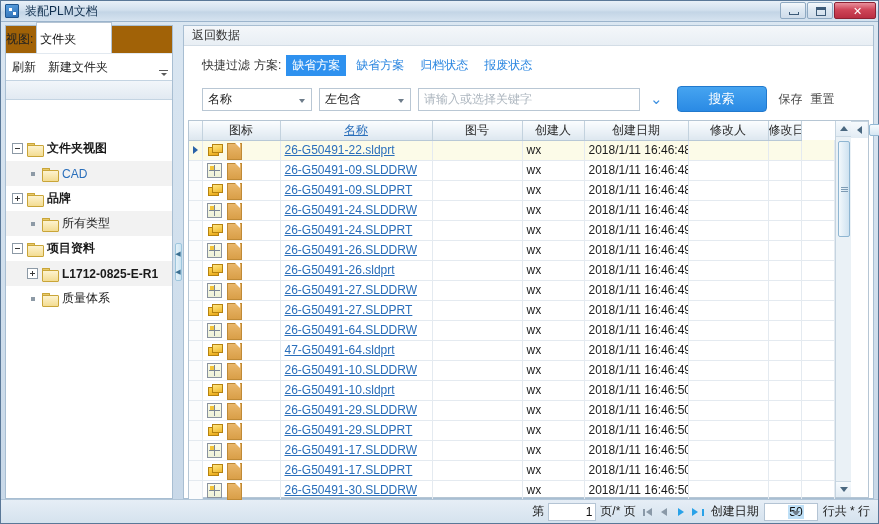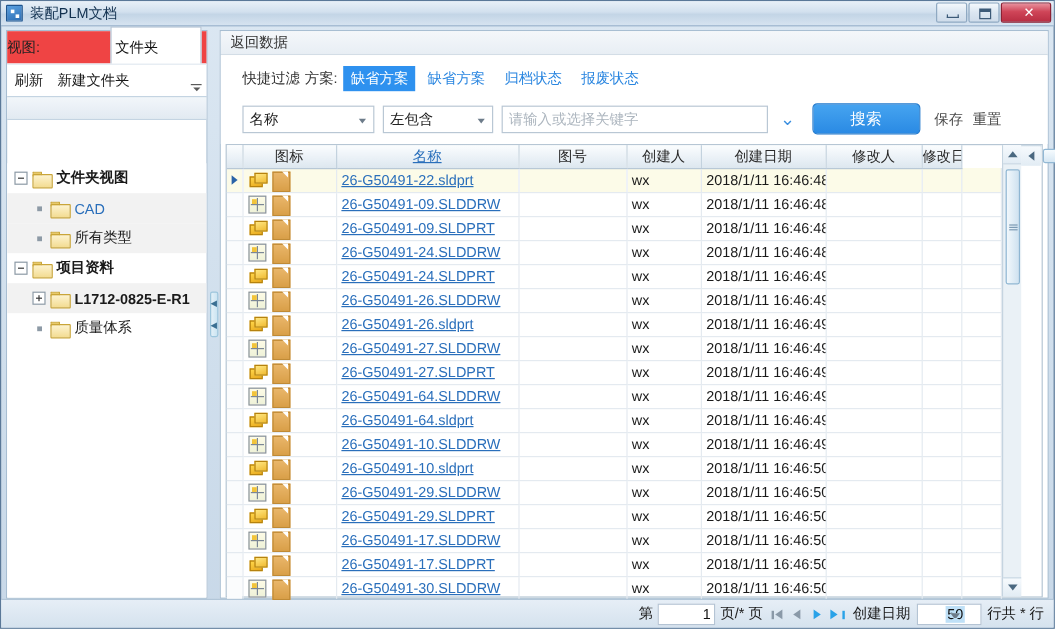--- a/index.html
+++ b/index.html
@@ -81,23 +81,23 @@
   
   #left-panel {
     width: 168px; flex: 0 0 168px;
     display: flex; flex-direction: column;
     background: #ffffff;
     border: 1px solid #a8bed2;
     min-height: 0;
   }
   #view-row {
     height: 27px; flex: 0 0 27px;
-    display: flex; align-items: center; justify-content: space-between;
+    display: flex; align-items: center; justify-content: flex-start;
     padding-right: 4px;
-    background: #ef4444;
+    background: #a16207;
   }
   #view-label { color:#222; font-size:12px; margin-right:3px; }
   #view-input {
     width: 76px; height: 36px;
     border: 1px solid #b4c4d4;
     background: #fff;
     font-size: 12px;
     padding: 10px 3px;
     color: #111;
     font-family: Liberation Mono, monospace;
@@ -485,20 +485,25 @@
 
         <div class="tnode alt">
           <span class="tspacer"></span>
           <span class="tdot">
               <i></i>
             </span>
           <span class="folder"></span>
           <span class="tlabel blue">CAD</span>
         </div>
 
+        <div class="tnode">
+          <span class="texp plus"></span>
+          <span class="folder"></span>
+          <span class="tlabel bold">品牌</span>
+        </div>
 
         <div class="tnode alt">
           <span class="tspacer"></span>
           <span class="tdot">
               <i></i>
             </span>
           <span class="folder"></span>
           <span class="tlabel">所有类型</span>
         </div>
 
@@ -753,21 +758,21 @@
                     <td></td>
                   </tr>
                   <tr class="row">
                     <td class="c-marker"></td>
                     <td class="c-icon">
                       <span class="icons">
                         <span class="ico ico-part"></span>
                         <span class="ico-doc"></span>
                       </span>
                     </td>
-                    <td class="c-name"><a>26-G50491-64.sldprt</a></td>
+                    <td class="c-name"><a>47-G50491-64.sldprt</a></td>
                     <td class="c-dno"></td>
                     <td class="c-creator">wx</td>
                     <td class="c-date">2018/1/11 16:46:49</td>
                     <td class="c-mod"></td>
                     <td class="c-date"></td>
                     <td></td>
                   </tr>
                   <tr class="row">
                     <td class="c-marker"></td>
                     <td class="c-icon">

